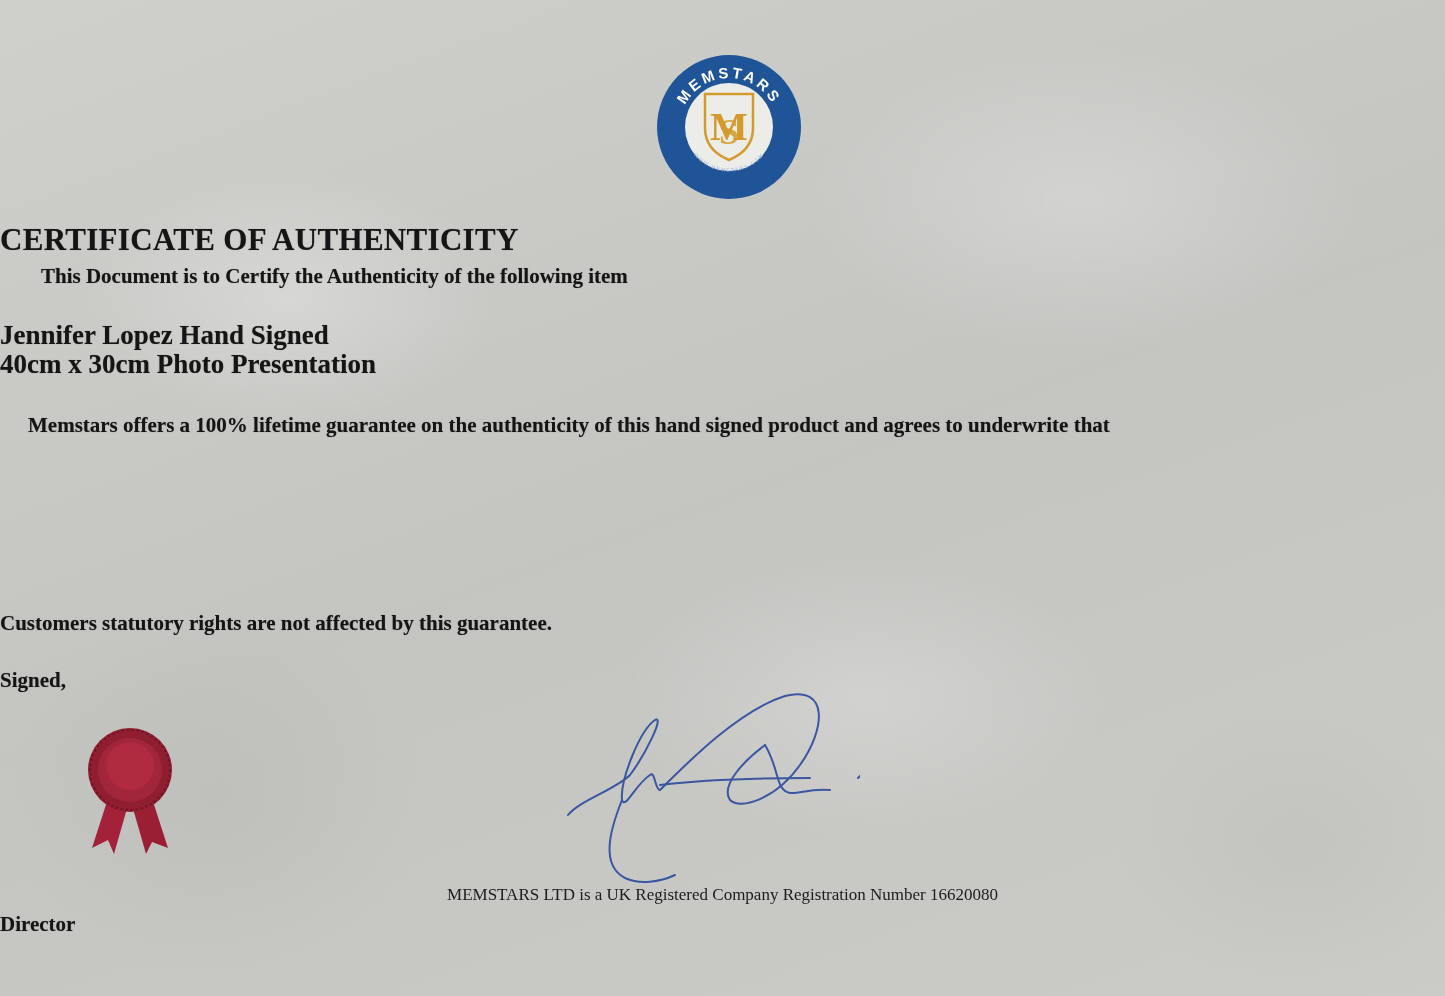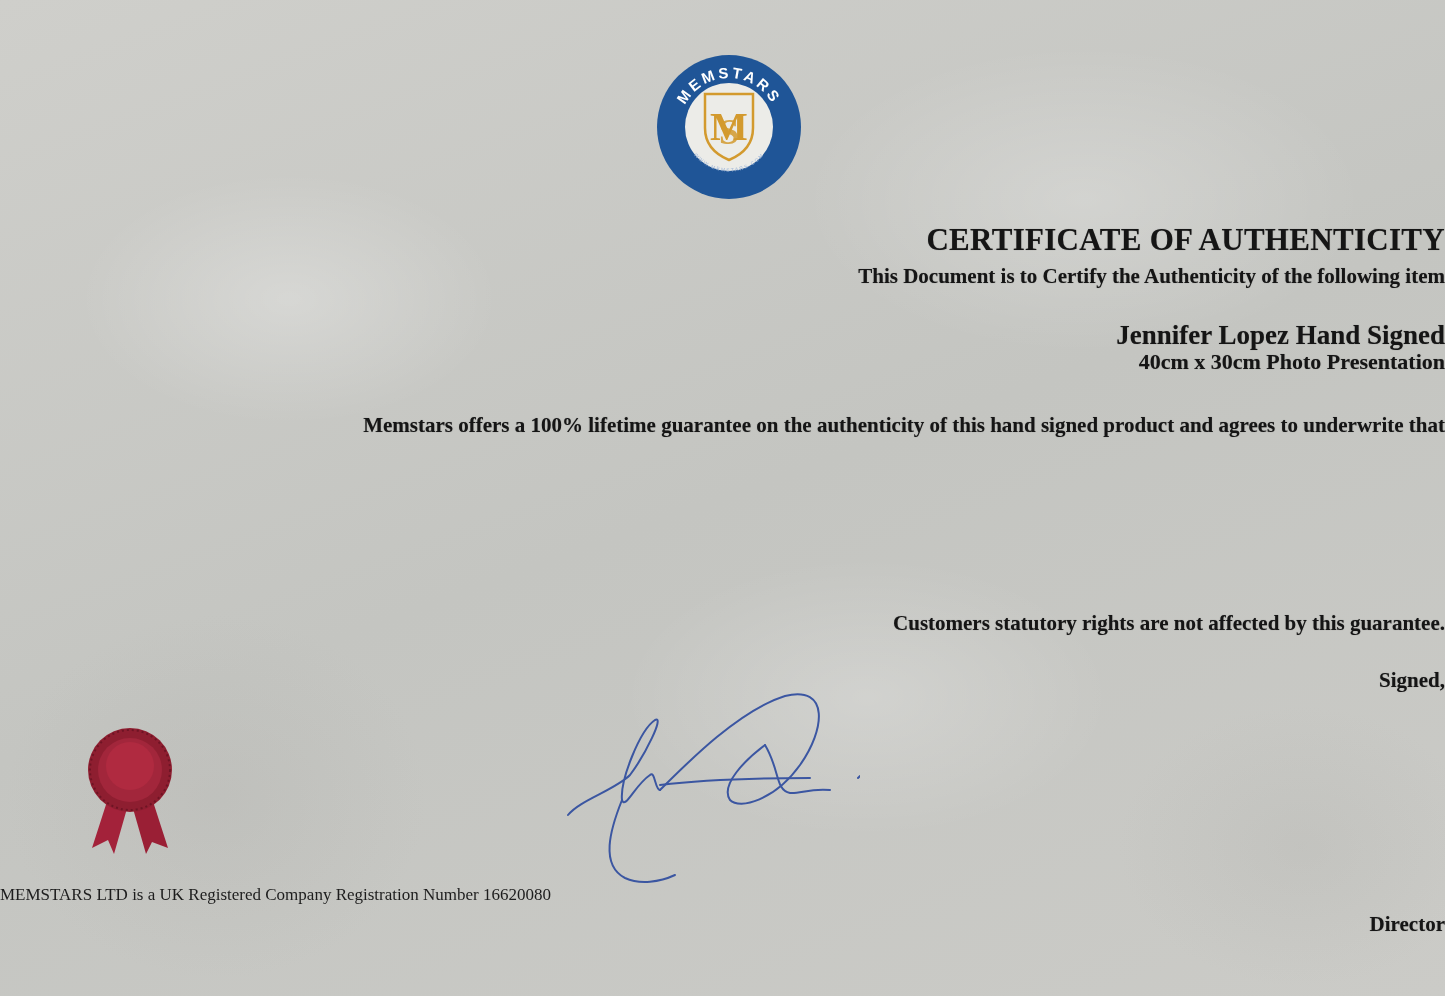--- a/index.html
+++ b/index.html
@@ -15,35 +15,35 @@
         linear-gradient(160deg, #cfcfcb 0%, #c4c5c1 50%, #cbcbc7 100%);
       font-family: "Liberation Serif", serif;
       color: #151515;
       position: relative;
     }
     .page { position: absolute; inset: 0; }
     .logo {
       position: absolute; left: 656px; top: 54px; width: 146px; height: 146px;
     }
     .center-text {
-      position: absolute; left: 0; right: 0; text-align: right;
+      position: absolute; left: 0; right: 0; text-align: left;
       font-weight: bold; text-shadow: 0 0 1px rgba(0,0,0,0.35);
     }
     .title { top: 222px; font-size: 31px; letter-spacing: 0.3px; }
-    .subtitle { top: 264px; font-size: 21px; }
+    .subtitle { top: 264px; font-size: 21px; padding-left: 41px; }
     .item1 { top: 320px; font-size: 27px; }
-    .item2 { top: 349px; font-size: 22px; }
+    .item2 { top: 349px; font-size: 27px; }
     .para { font-size: 21px; line-height: 29px; }
     .p1 { top: 411px; margin-left: 28px; }
     .p2 { top: 524px; }
     .p3 { top: 609px; }
     .signed { top: 668px; font-size: 21px; }
     .director { top: 912px; font-size: 21px; }
     .reg {
-      position: absolute; left: 0; right: 0; top: 885px; text-align: left;
+      position: absolute; left: 0; right: 0; top: 885px; text-align: center;
       font-size: 17px; font-weight: normal; color: #1d1d1d;
     }
     .signature { position: absolute; left: 560px; top: 690px; width: 300px; height: 200px; }
     .rosette { position: absolute; left: 84px; top: 726px; width: 92px; height: 130px; }
   </style>
 </head>
 <body>
 
 <div class="page">
 

